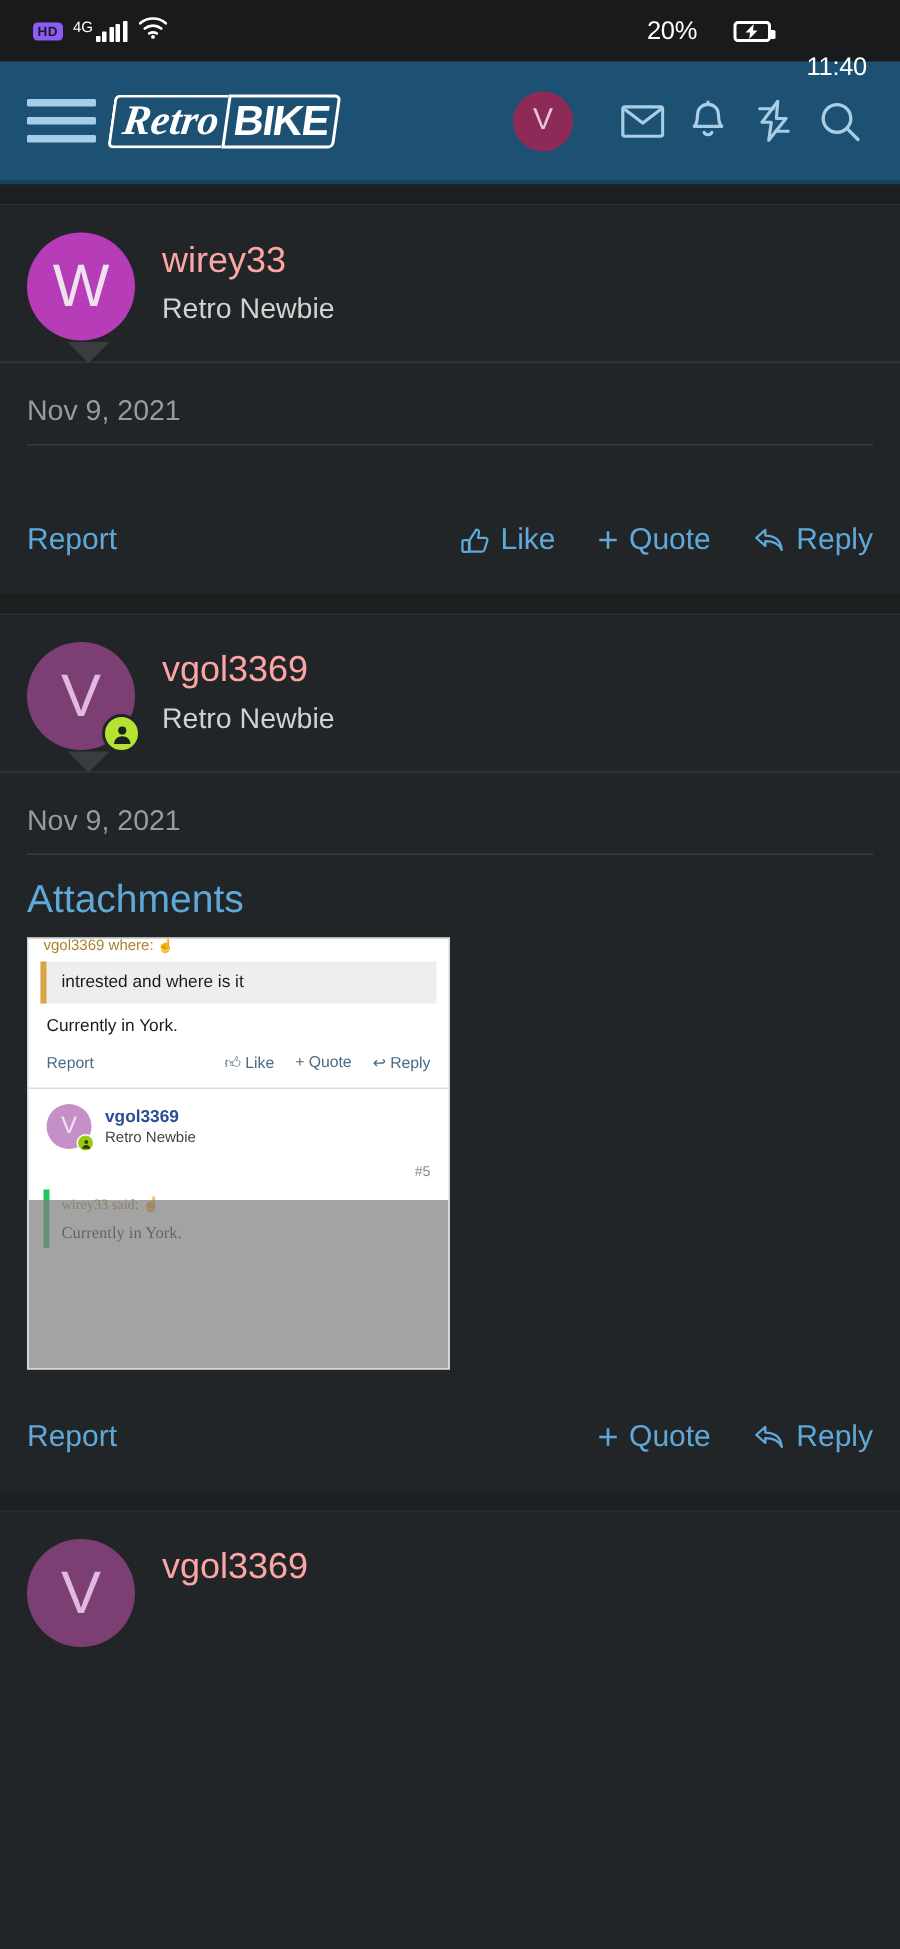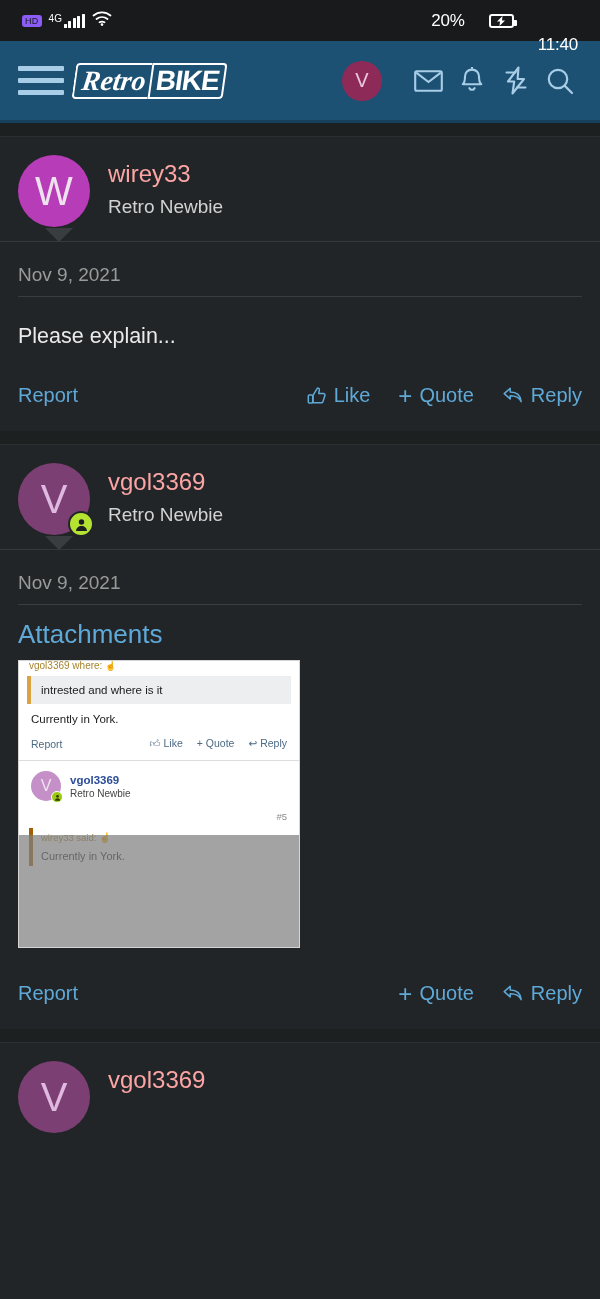--- a/index.html
+++ b/index.html
@@ -14,21 +14,21 @@
   
   .statusbar {
     height: 41px; background: #181a1b; color: #ffffff;
     display: flex; align-items: center; justify-content: space-between;
     padding: 0 22px; font-size: 17px;
   }
   .sb-left { display: flex; align-items: center; gap: 7px; }
   .sb-right { display: flex; align-items: center; gap: 24px; }
   .hd-badge {
     display:inline-block; background:#8b5cf6; color:#181a1b;
-    font-size:9px; font-weight:normal; border-radius:3px;
+    font-size:9px; font-weight:bold; border-radius:3px;
     padding:1px 3px; line-height:10px; letter-spacing:0.3px;
   }
   .net-wrap { display:flex; align-items:flex-start; gap:1px; }
   .net-label { font-size:10px; line-height:10px; align-self:flex-start; margin-right:1px;}
   .bars { display:flex; align-items:flex-end; gap:1.5px; height:14px; }
   .bars i { width:3px; background:#fff; display:block; border-radius:0.5px;}
   .bars i:nth-child(1){height:4px;} .bars i:nth-child(2){height:7px;}
   .bars i:nth-child(3){height:10px;} .bars i:nth-child(4){height:12px;}
   .bars i:nth-child(5){height:14px;}
   .battery-pct { font-size:17px; letter-spacing:-0.2px;}
@@ -173,21 +173,21 @@
     position:absolute; right:-2px; bottom:-2px; width:12px; height:12px;
     border-radius:50%; background:#9bc90f; border:1.5px solid #fff;
     display:flex; align-items:center; justify-content:center;
   }
   .mini-badge svg { width:7px; height:7px; }
   .mini-name { color:#2b4d97; font-size:11.5px; font-weight:bold; line-height:14px;}
   .mini-title { color:#444; font-size:10px; line-height:13px; }
   .mini-row2 { display:flex; justify-content:space-between; padding:2px 12px 0 12px; }
   .mini-dim { color:#8b8b8b; font-size:9.5px; }
   .mini-quote2 {
-    margin:6px 10px 0 10px; border-left:4px solid #a16207; padding:4px 8px;
+    margin:6px 10px 0 10px; border-left:4px solid #22c55e; padding:4px 8px;font-family:Liberation Serif, serif;
   }
   .mini-qh2 { color:#a8832c; font-size:9.5px; }
   .mini-qb2 { color:#1b1b1b; font-size:11px; padding-top:7px; }
 
   .overlay {
     position:absolute; left:0; right:0; bottom:0; height:112px;
     background:rgba(128,128,128,0.72);
   }
 </style>
 </head>
@@ -286,21 +286,20 @@
             <div class="usertitle">Retro Newbie</div>
           </div>
         </div>
         <div class="notch"></div>
       </div>
 
       <div class="post-date">Nov 9, 2021</div>
       <div class="rule"></div>
 
       <div class="post-body">
-        <p>Please explain...</p>
       </div>
 
       <div class="actions">
         <div class="act">Report</div>
         <div class="act-right">
           <div class="act">
             <span>
               <svg width="20" height="20" viewBox="0 0 20 20" fill="none">
                 <path d="M6 9.3 10.4 2.2c.9-.3 2 .3 2 1.5l-.7 3.9h4.8c1 0 1.7 1 1.4 1.9l-2 6.2c-.2.7-.9 1.1-1.6 1.1H6z" stroke="#5fa9d8" stroke-width="1.5" stroke-linejoin="round"></path>
                 <rect x="1.3" y="9" width="4.4" height="7.9" rx="1" stroke="#5fa9d8" stroke-width="1.5"></rect>

